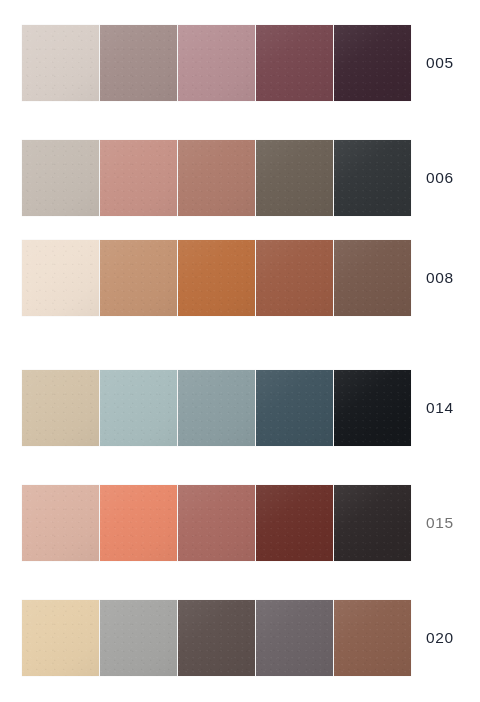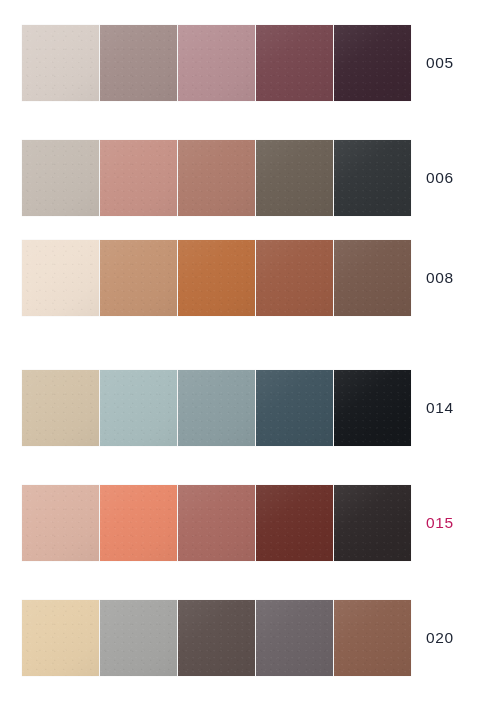--- a/index.html
+++ b/index.html
@@ -204,21 +204,21 @@
         </div>
         <div class="swatch" title="#6B3029" style="background: rgb(107, 48, 41);">
           <span class="grain"></span>
           <span class="sheen"></span>
         </div>
         <div class="swatch" title="#2E2829" style="background: rgb(46, 40, 41);">
           <span class="grain"></span>
           <span class="sheen"></span>
         </div>
       </div>
-      <div class="row-label" style="color: #be185d;">015</div>
+      <div class="row-label" style="color: #737373;">015</div>
     </div>
     <div class="palette-row" style="top: 600px;">
       <div class="swatch-strip">
         <div class="swatch" title="#E5CEA9" style="background: rgb(229, 206, 169);">
           <span class="grain"></span>
           <span class="sheen"></span>
         </div>
         <div class="swatch" title="#A5A5A3" style="background: rgb(165, 165, 163);">
           <span class="grain"></span>
           <span class="sheen"></span>

